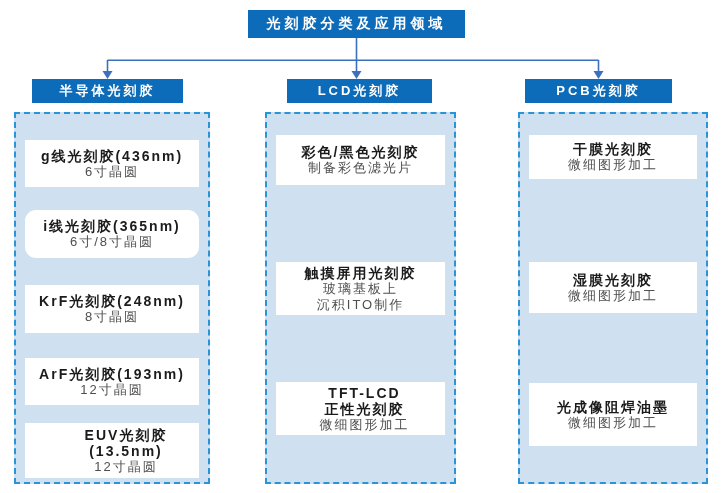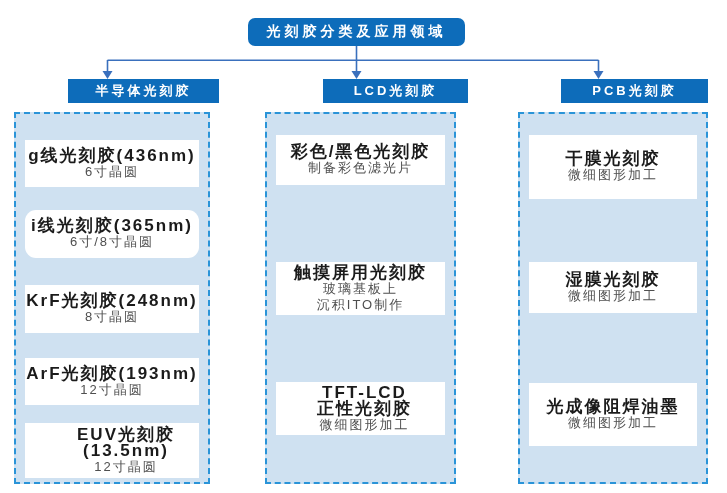--- a/index.html
+++ b/index.html
@@ -25,58 +25,58 @@
   .node{
     position:absolute;
     background:var(--node-blue);
     color:#ffffff;
     font-weight:bold;
     display:flex;align-items:center;justify-content:center;
     text-align:center;
     box-sizing:border-box;
   }
   .root-node{
-    left:248px;top:18px;width:217px;height:28px;
-    font-size:14px;letter-spacing:4px;border-radius:7px;
+    left:248px;top:10px;width:217px;height:28px;
+    font-size:14px;letter-spacing:4px;
   }
   .col-header{
     top:79px;height:24px;
-    font-size:13px;letter-spacing:3px;margin-left:36px;
+    font-size:13px;letter-spacing:3px;
   }
   #hdr0{left:32px;width:151px;}
   #hdr1{left:287px;width:145px;}
   #hdr2{left:525px;width:147px;}
   .panel{
     position:absolute;top:112px;height:372px;
     background:var(--panel);
     border:2px dashed var(--dash);
     box-sizing:border-box;
   }
   #col0{left:14px;width:196px;}
   #col1{left:265px;width:191px;}
   #col2{left:518px;width:190px;}
   .card{
     position:absolute;left:9px;right:9px;
     background:var(--card);
     display:flex;flex-direction:column;
     align-items:center;justify-content:center;
     text-align:center;
   }
-  .card-title{font-size:17px;font-weight:bold;color:var(--title-c);letter-spacing:2px;line-height:16px;}
+  .card-title{font-size:14px;font-weight:bold;color:var(--title-c);letter-spacing:2px;line-height:16px;}
   .card-sub{font-size:13px;color:var(--sub-c);letter-spacing:2px;line-height:16px;}
   
   #col0 .card:nth-child(1){top:26px;height:47px;}
   #col0 .card:nth-child(2){top:96px;height:48px;border-radius:11px;}
   #col0 .card:nth-child(3){top:171px;height:48px;}
   #col0 .card:nth-child(4){top:244px;height:47px;}
   #col0 .card:nth-child(5){top:309px;height:55px;padding-left:28px;}
   #col1 .card:nth-child(1){top:21px;height:50px;}
   #col1 .card:nth-child(2){top:148px;height:53px;}
   #col1 .card:nth-child(3){top:268px;height:53px;padding-left:8px;}
-  #col2 .card:nth-child(1){top:21px;height:64px;}
+  #col2 .card:nth-child(1){top:21px;height:44px;}
   #col2 .card:nth-child(2){top:148px;height:51px;}
   #col2 .card:nth-child(3){top:269px;height:63px;}
 </style>
 </head>
 <body>
 
 <div class="canvas">
 
   <svg class="connector-svg" viewBox="0 0 727 493" xmlns="http://www.w3.org/2000/svg">
     <line x1="356.5" y1="38" x2="356.5" y2="61"></line>

